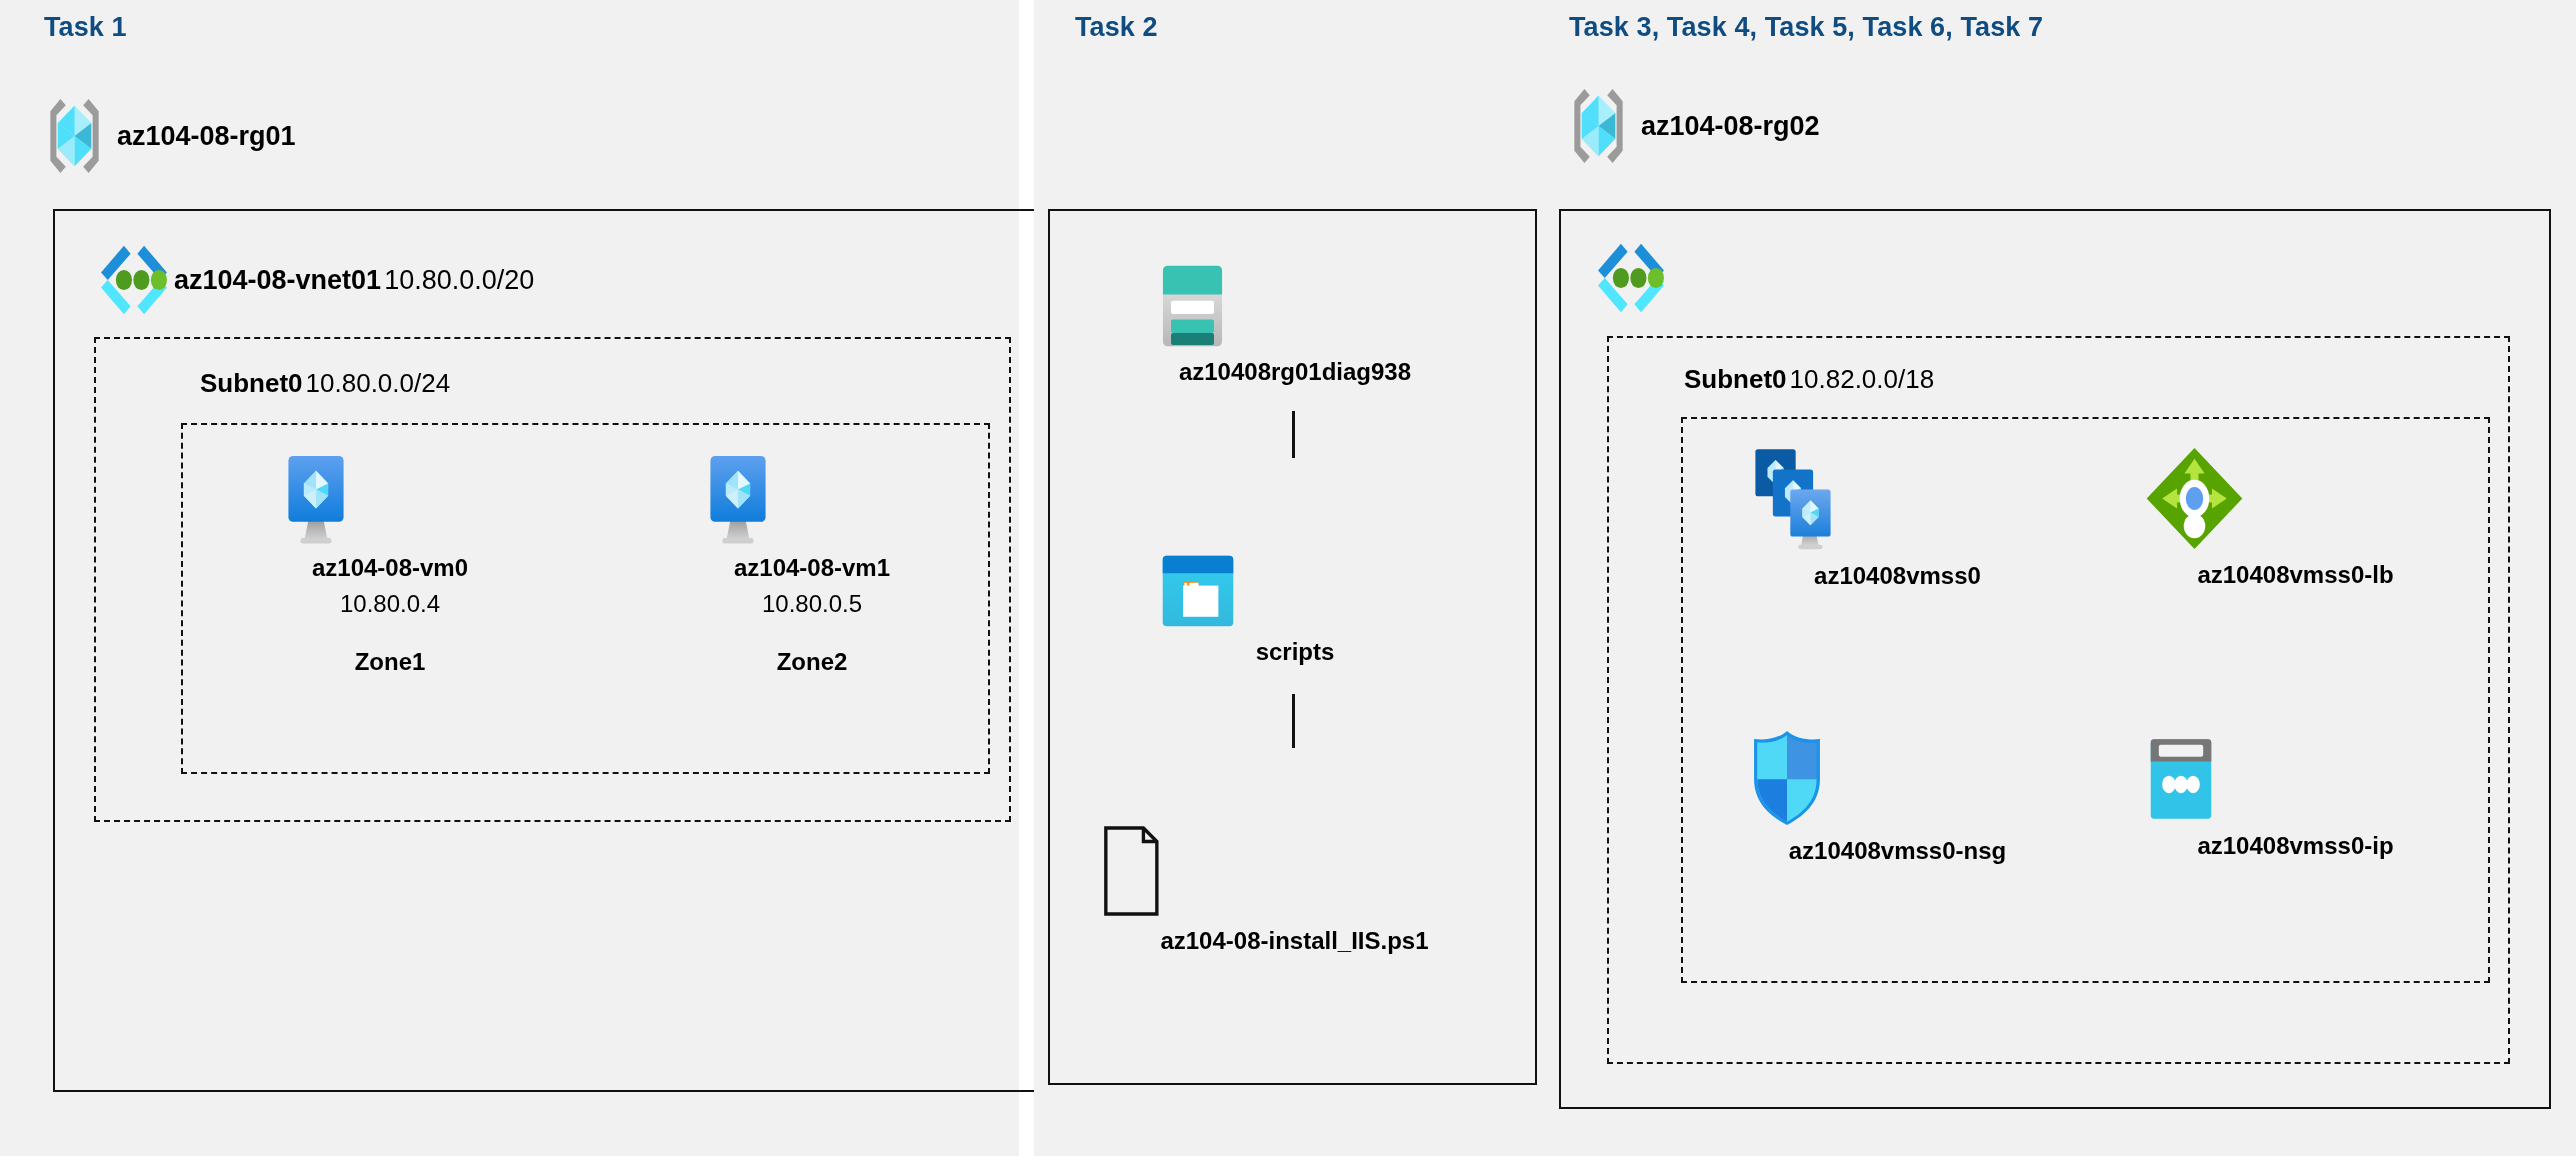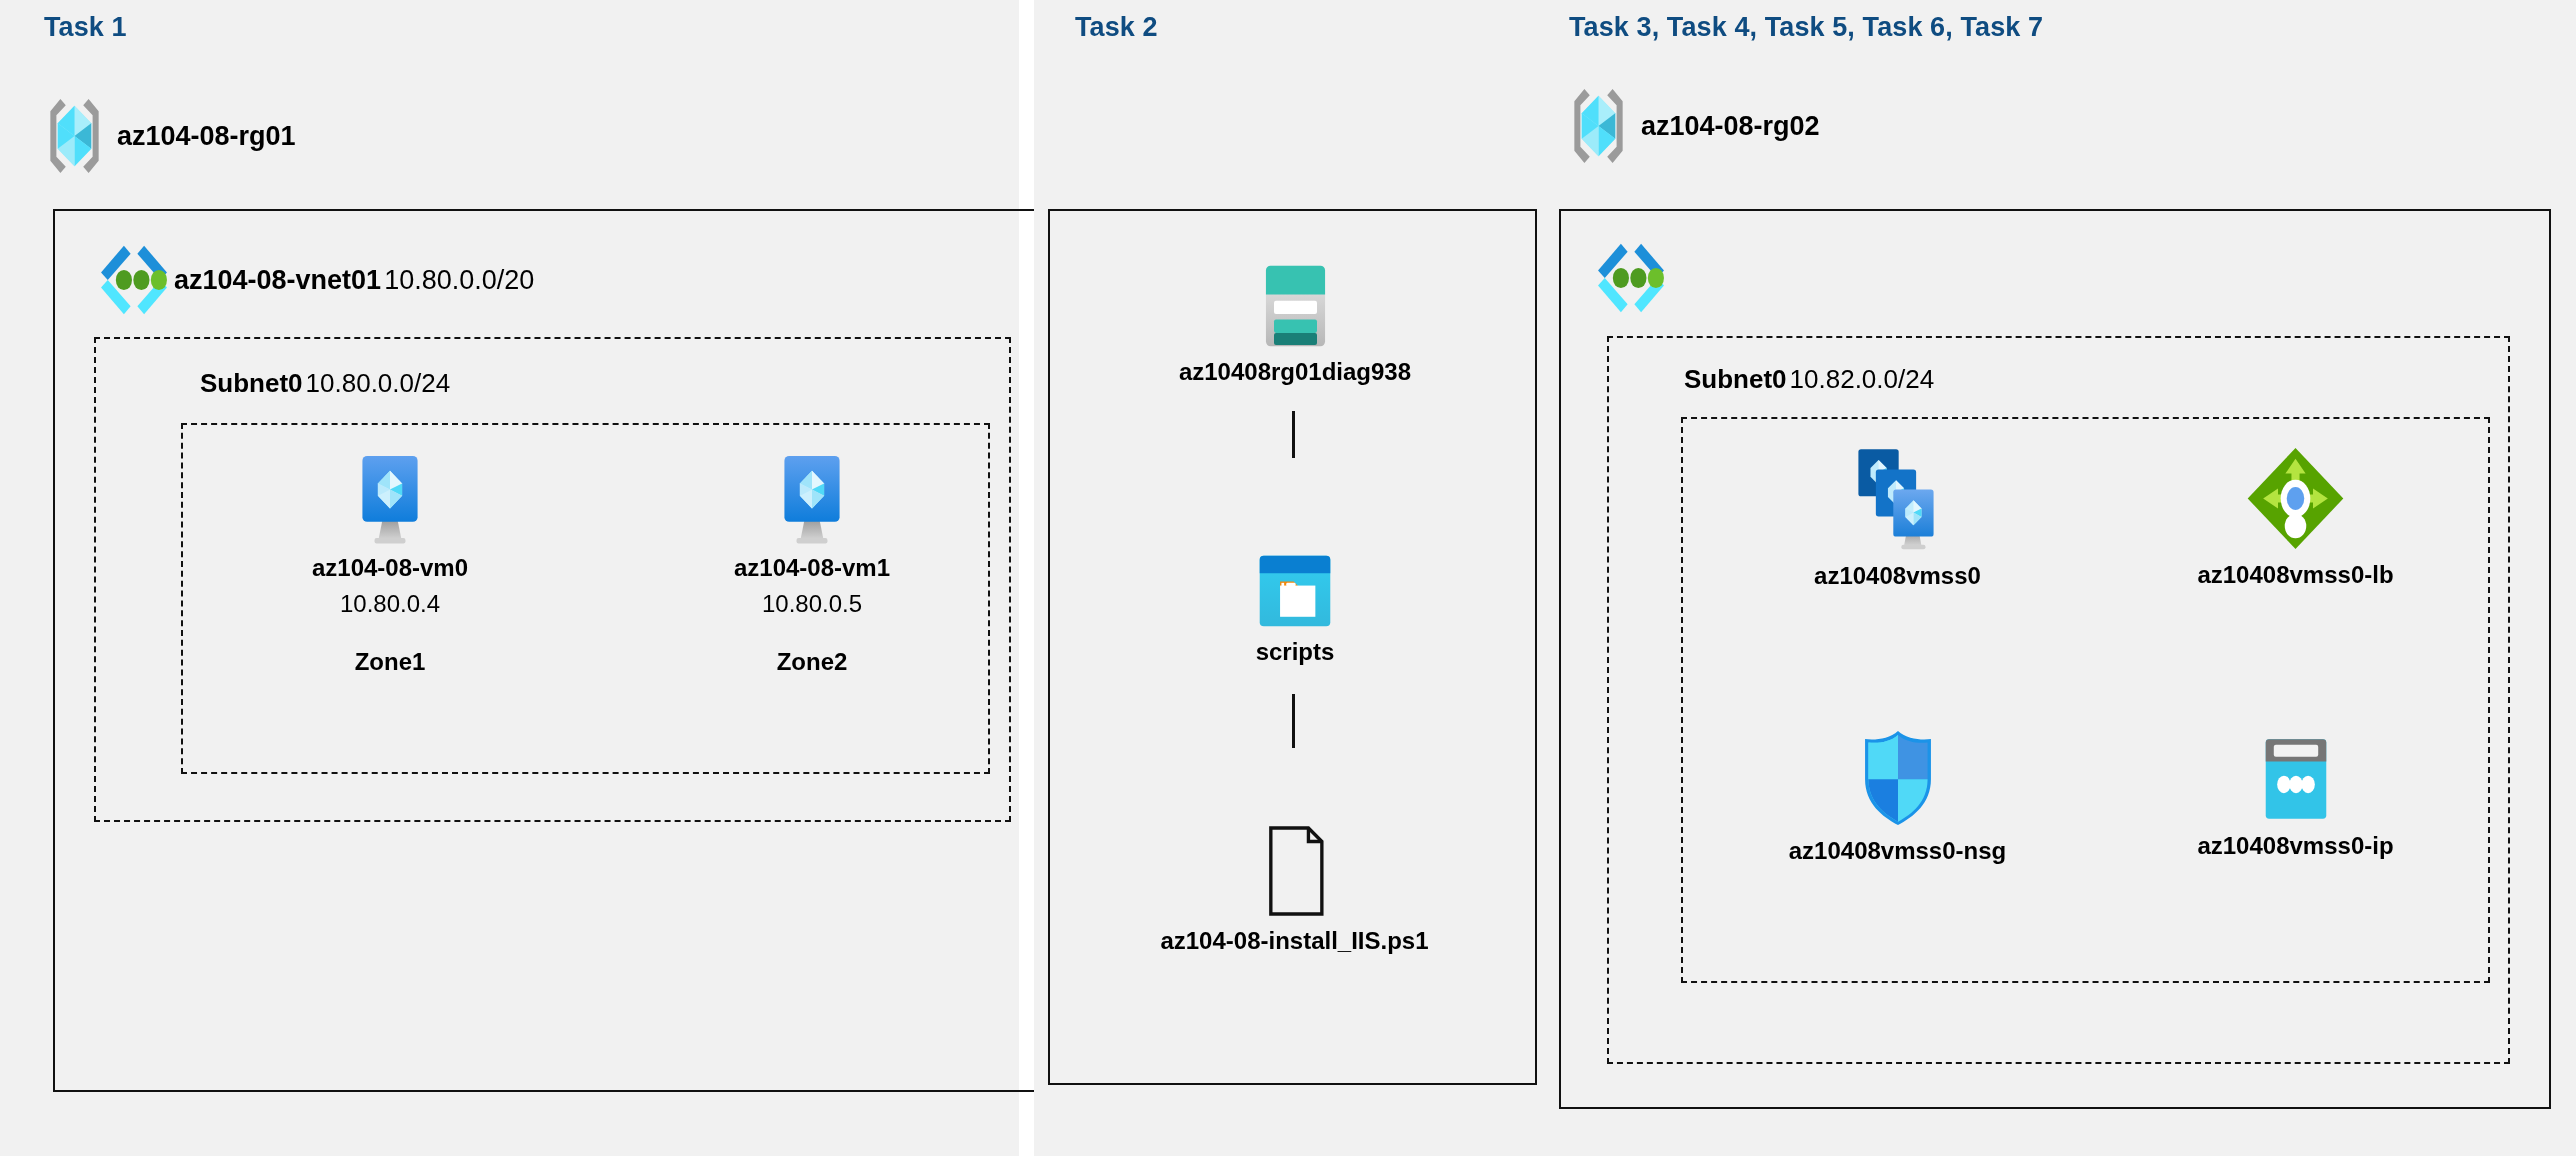--- a/index.html
+++ b/index.html
@@ -15,21 +15,21 @@
   .dashed-box{position:absolute;border:2.7px dashed #111;box-sizing:border-box;background:transparent;}
 
   .vnet-head{position:absolute;display:flex;align-items:center;white-space:nowrap;}
   .vnet-name{font-size:27px;font-weight:bold;color:#000;}
   .vnet-cidr{font-size:27px;color:#000;font-weight:normal;}
 
   .subnet-head{position:absolute;white-space:nowrap;}
   .subnet-name{font-size:26px;font-weight:bold;color:#000;}
   .subnet-cidr{font-size:26px;color:#000;font-weight:normal;}
 
-  .node{position:absolute;display:flex;flex-direction:column;align-items:center;}
+  .node{position:absolute;display:flex;flex-direction:column;}
   .node-label{font-size:24px;font-weight:bold;color:#000;white-space:nowrap;margin-top:9.4px;text-align:center;}
   .node-sub{font-size:24px;color:#000;white-space:nowrap;text-align:center;margin-top:8px;font-weight:normal;}
   .node-zone{font-size:24px;font-weight:bold;color:#000;white-space:nowrap;text-align:center;margin-top:30px;}
 
   .connector{position:absolute;width:2.7px;background:#111;}
 
   svg{display:block;}
 </style>
 </head>
 <body>
@@ -235,21 +235,21 @@
       <ellipse cx="70" cy="55" rx="12" ry="15" fill="#4e9b20"></ellipse>
       <ellipse cx="96" cy="55" rx="12" ry="15" fill="#6cbf2b"></ellipse>
     </svg>
   </span>
 </div>
 
 <div class="dashed-box" style="left:1607px;top:336px;width:903px;height:728px;"></div>
 
 <div class="subnet-head" style="left:1684px;top:364px;">
   <span class="subnet-name">Subnet0</span>
-  <span class="subnet-cidr">10.82.0.0/24</span>
+  <span class="subnet-cidr">10.82.0.0/18</span>
 </div>
 
 <div class="dashed-box" style="left:1681px;top:417px;width:809px;height:566px;"></div>
 
 <div class="node" style="left:1746px;top:445px;width:303px;">
   <span>
     <svg width="98" height="108" viewBox="0 0 146 160">
       <defs>
         <linearGradient id="ss3" x1="0" y1="0" x2="0" y2="1">
           <stop offset="0" stop-color="#6ca8ef"></stop>

